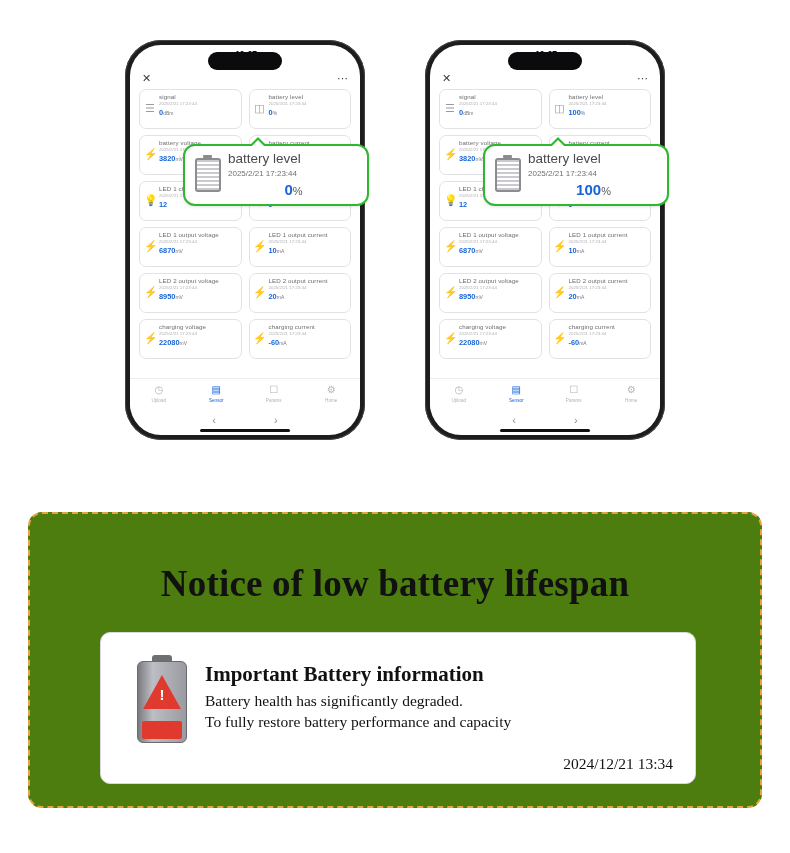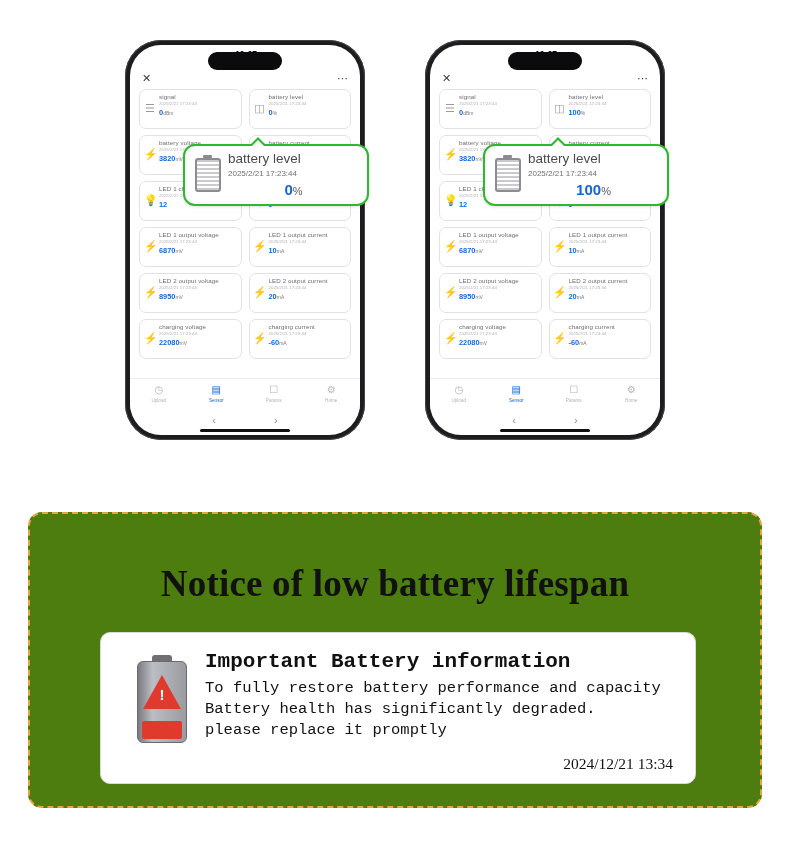--- a/index.html
+++ b/index.html
@@ -407,22 +407,23 @@
     top: 32px; left: 0;
     width: 50px;
     text-align: center;
     color: #fff;
     font-weight: bold;
     font-size: 15px;
     line-height: 15px;
   }
   .card-text {
     flex: 1;
-    font-family: Liberation Mono, monospace;
+    font-family: Liberation Serif, serif;
     color: #111;
+    margin-top: 12px;
   }
   .card-heading {
     font-size: 21px;
     font-weight: bold;
     line-height: 26px;
     margin-bottom: 3px;
   }
   .card-line {
     font-size: 15.5px;
     line-height: 21px;
@@ -718,19 +719,18 @@
   <div class="notice-card">
     <div class="batt-graphic">
       <span class="cap"></span>
       <span class="body"></span>
       <span class="red-bot"></span>
       <span class="tri"></span>
       <span class="excl">!</span>
     </div>
     <div class="card-text">
       <div class="card-heading">Important Battery information</div>
+      <div class="card-line">Battery health has significantly degraded.</div>
       <div class="card-line">To fully restore battery performance and capacity</div>
-      <div class="card-line">Battery health has significantly degraded.</div>
-      <div class="card-line">please replace it promptly</div>
     </div>
     <div class="card-date">2024/12/21  13:34</div>
   </div>
 </div>
 
 </body></html>

